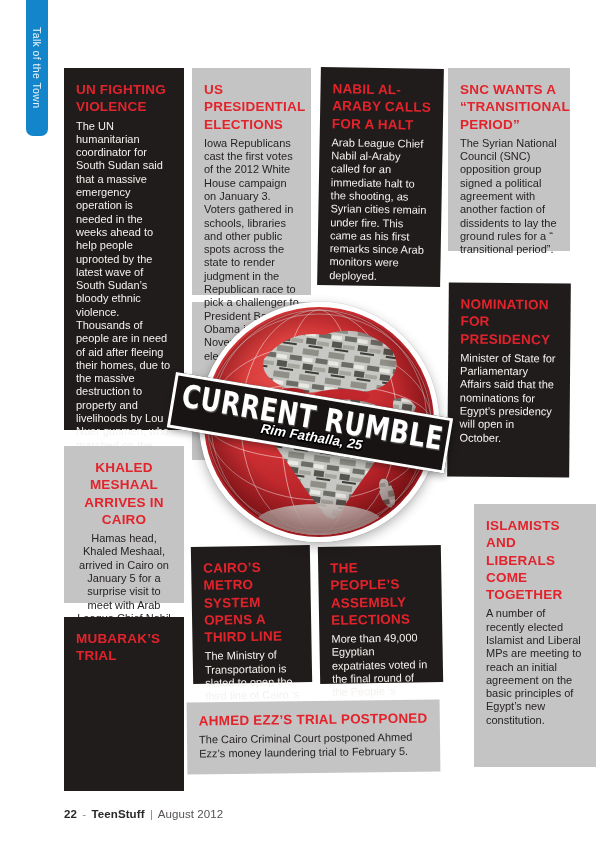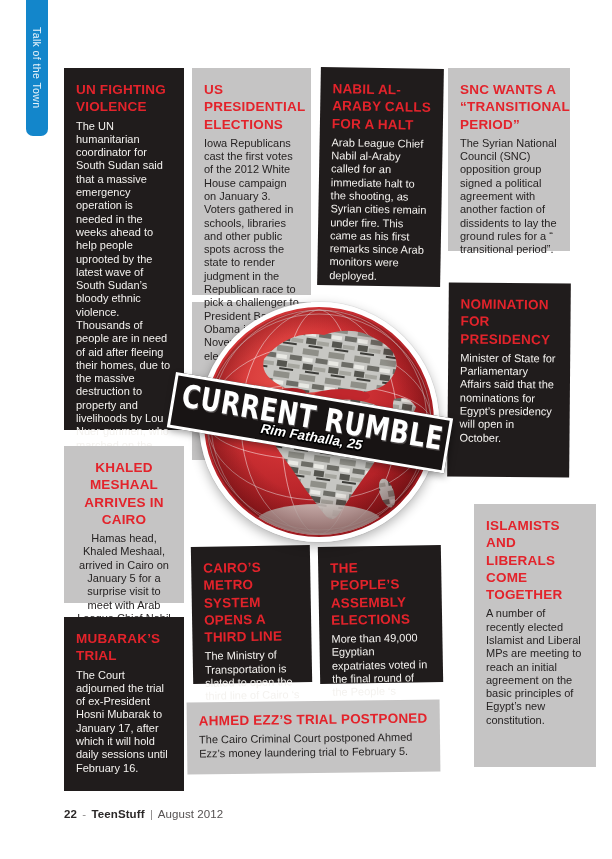--- a/index.html
+++ b/index.html
@@ -112,21 +112,20 @@
   <p>Minister of State for Parliamentary Affairs said that the nominations for Egypt’s presidency will open in October.</p>
 </div>
 
 <div class="box gray b-khaled">
   <h3>KHALED MESHAAL ARRIVES IN CAIRO</h3>
   <p>Hamas head, Khaled Meshaal, arrived in Cairo on January 5 for a surprise visit to meet with Arab League Chief Nabil al-Araby to discuss Palestinian reconciliation.</p>
 </div>
 
 <div class="box black b-mubarak">
   <h3>MUBARAK’S TRIAL</h3>
-  <p>The Court adjourned the trial of ex-President Hosni Mubarak to January 17, after which it will hold daily sessions until February 16.</p>
 </div>
 
 <div class="box black b-cairo">
   <h3>CAIRO’S METRO SYSTEM OPENS A THIRD LINE</h3>
   <p>The Ministry of Transportation is slated to open the third line of Cairo ‘s metro system that links Attaba with Abbasseya, to begin on January 10.</p>
 </div>
 
 <div class="box black b-peoples">
   <h3>THE PEOPLE’S ASSEMBLY ELECTIONS</h3>
   <p>More than 49,000 Egyptian expatriates voted in the final round of the People ‘s Assembly elections.</p>

